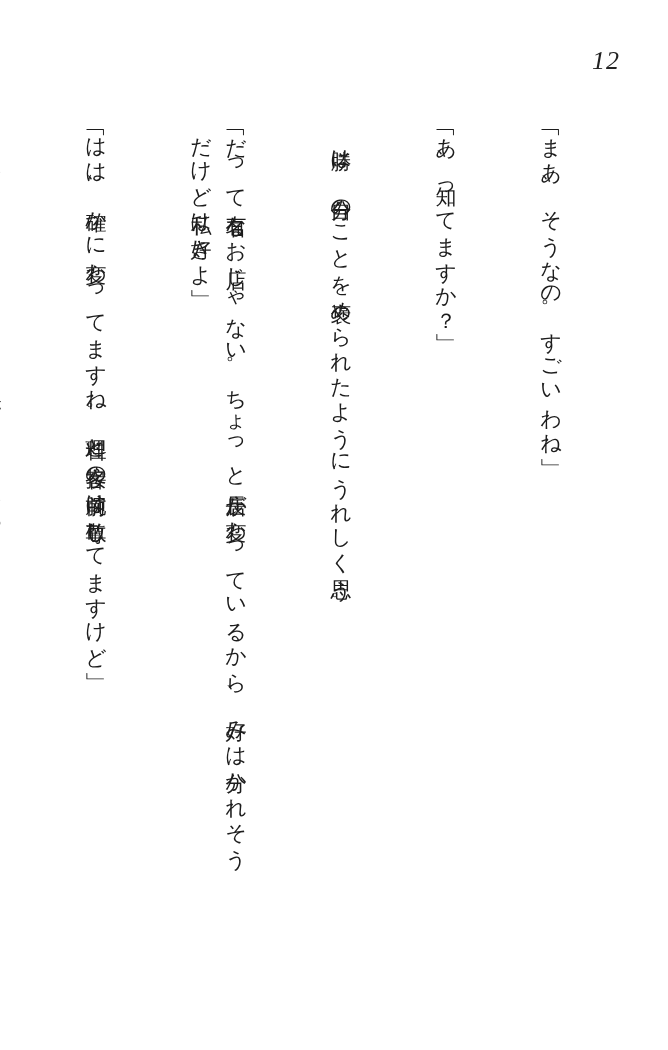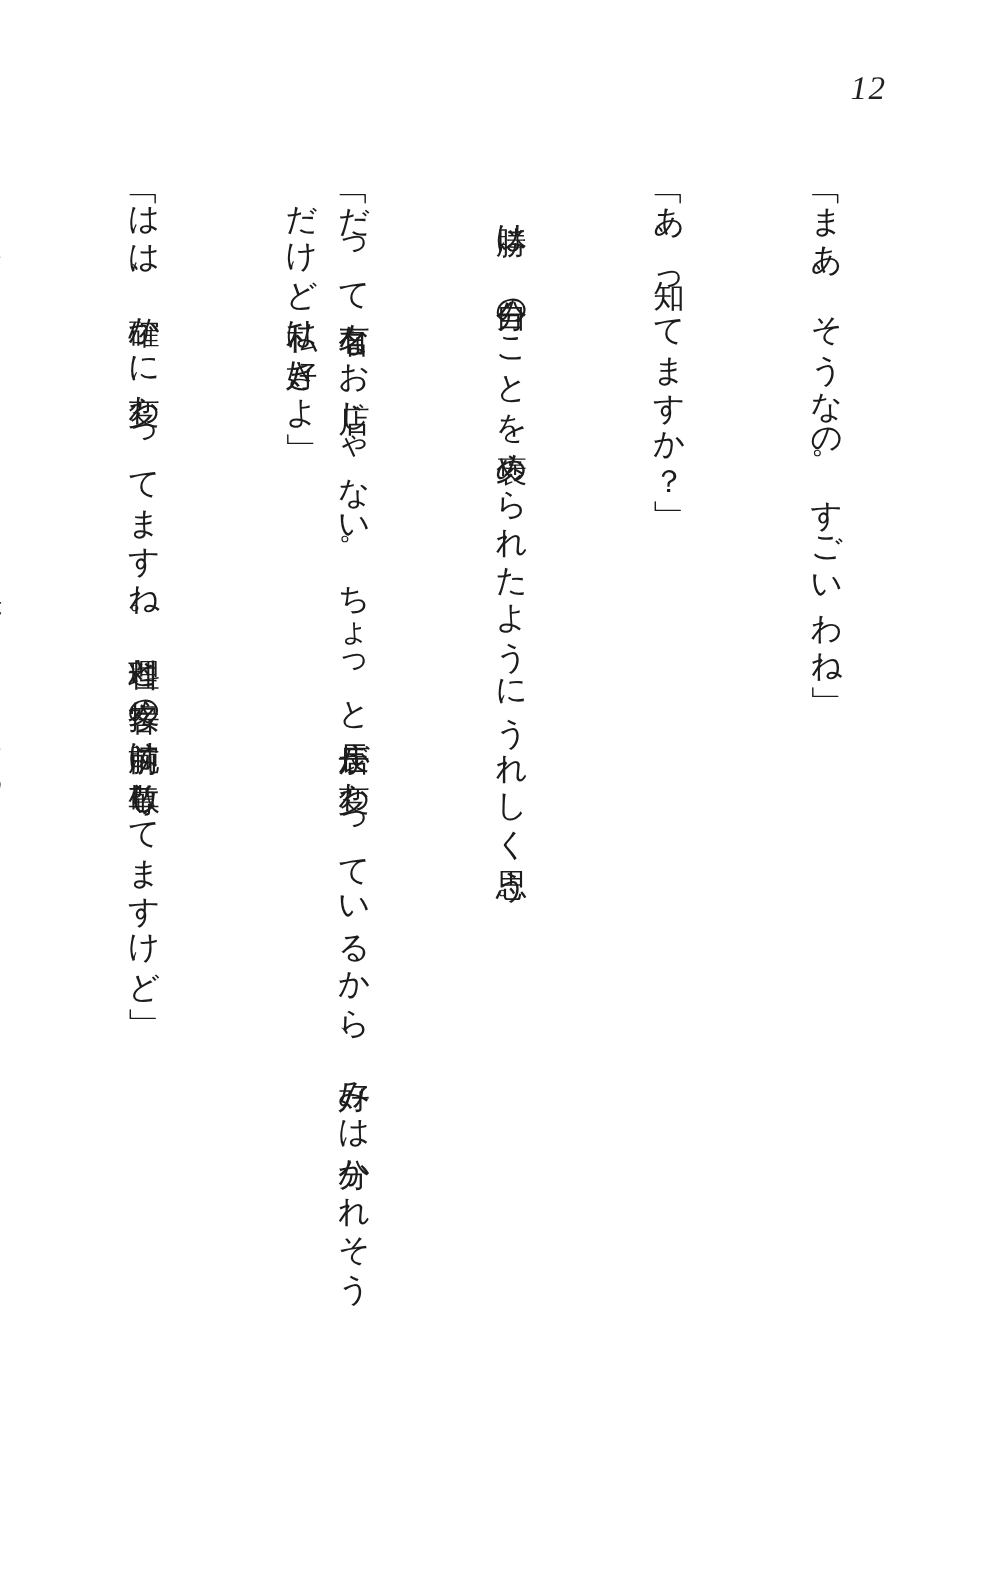--- a/index.html
+++ b/index.html
@@ -10,22 +10,22 @@
     width: 668px;
     height: 1050px;
     background: #ffffff;
     position: relative;
     overflow: hidden;
     font-family: "Liberation Serif", "DejaVu Serif", serif;
   }
   .page-number {
     position: absolute;
     top: 46px;
-    right: 77px;
-    font-size: 22px;
+    right: 48px;
+    font-size: 26px;
     font-style: italic;
     color: #222222;
     letter-spacing: 1px;
   }
   .text-body {
     position: absolute;
     top: 122px;
     right: 30px;
     width: 606px;
     height: 920px;

